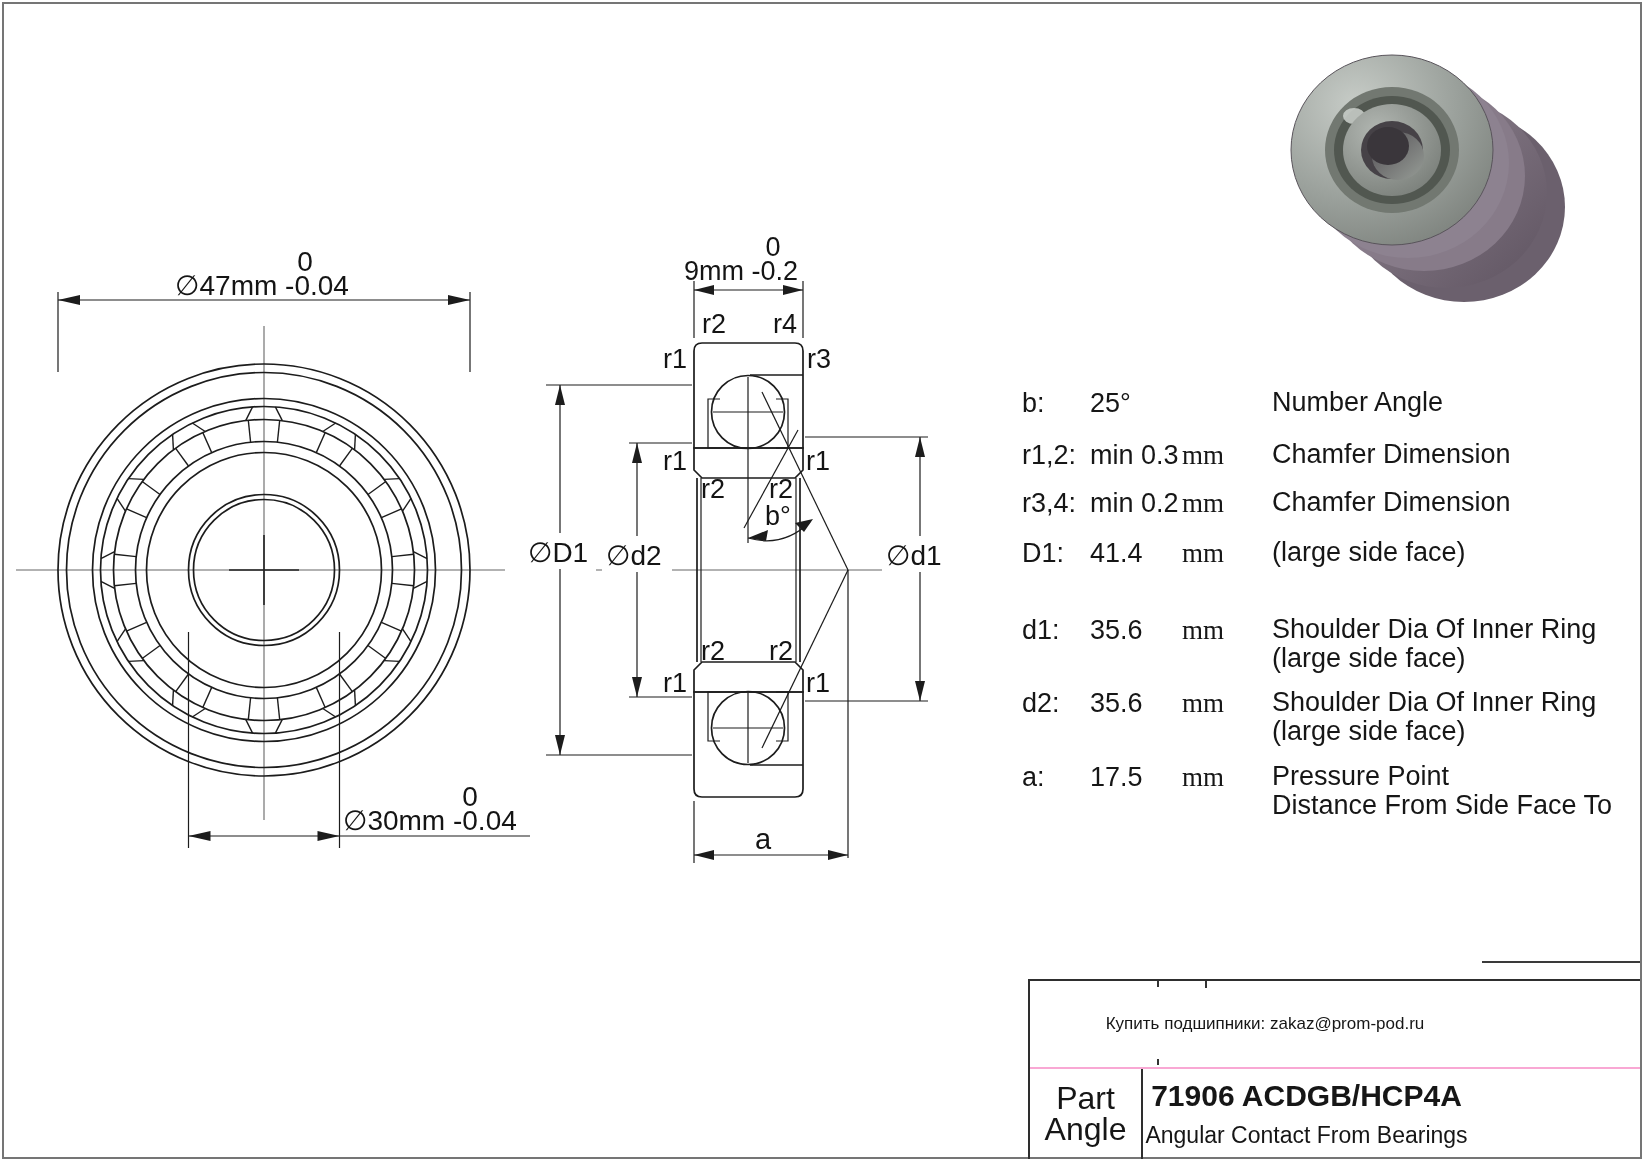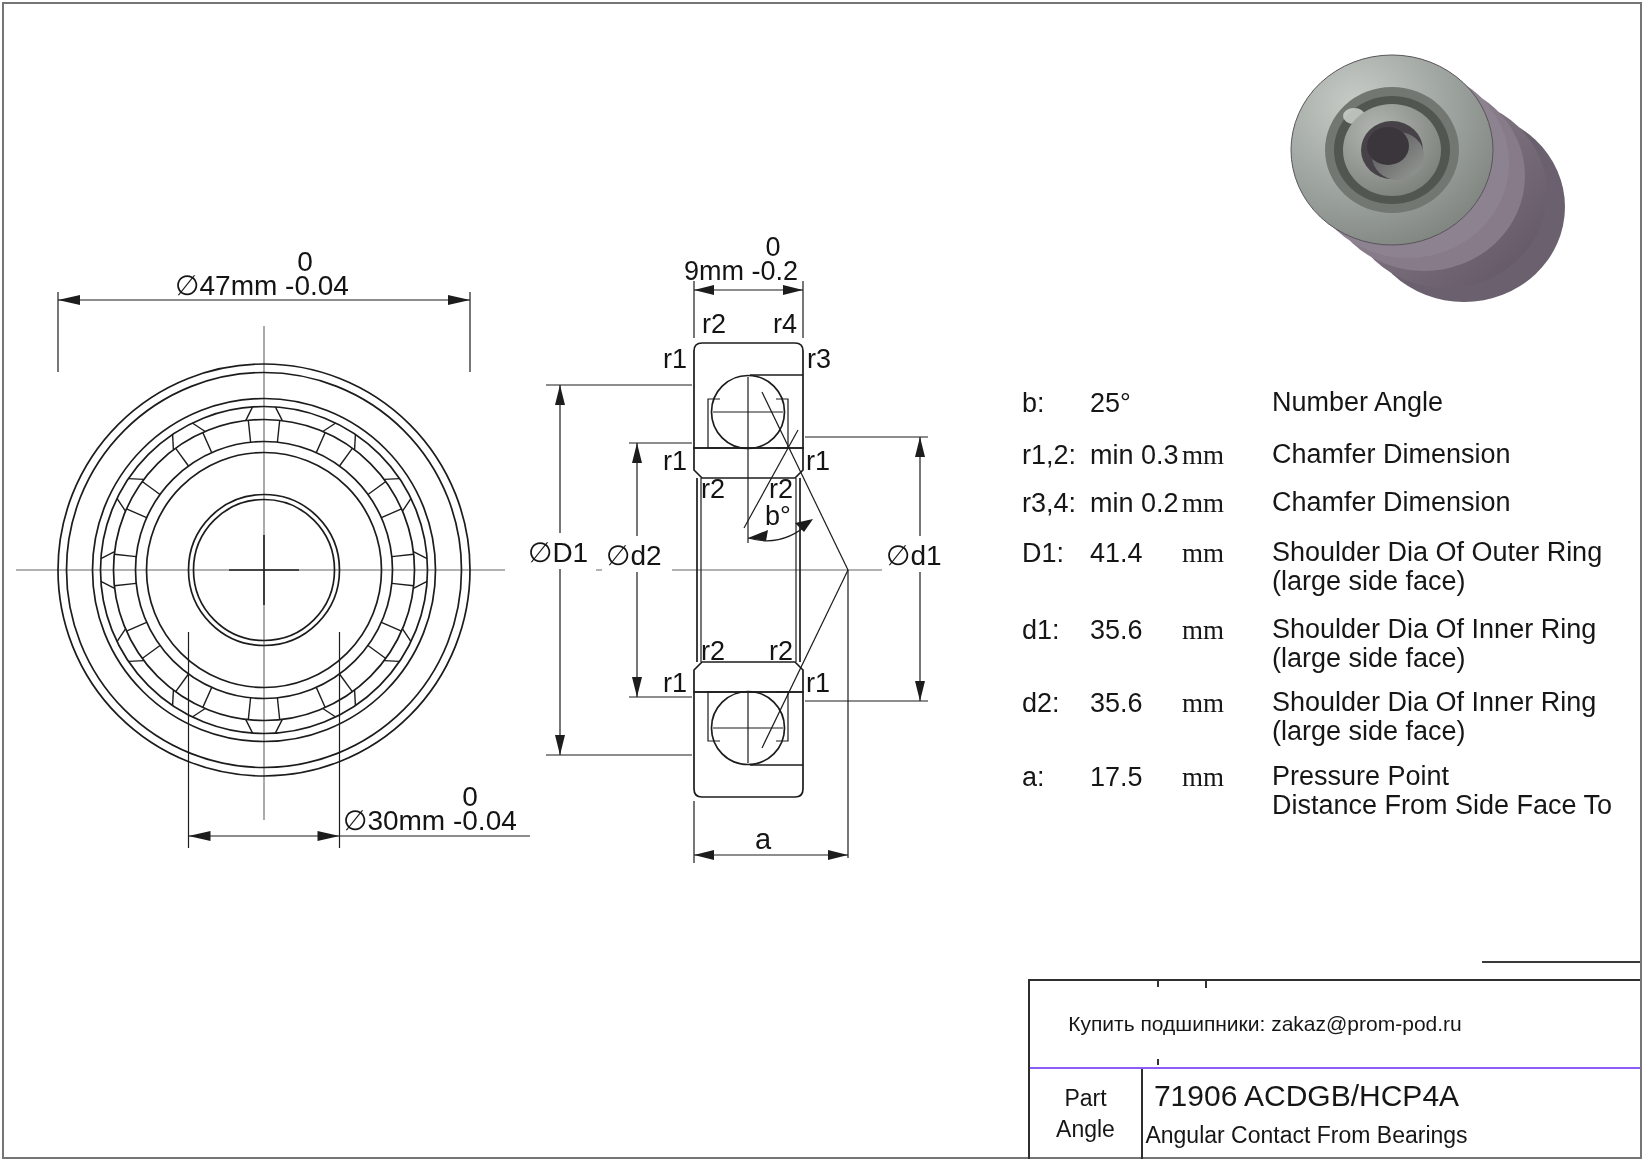--- a/index.html
+++ b/index.html
@@ -18,28 +18,28 @@
   
   .spec{position:absolute;left:1022px;top:0;width:624px;height:900px;font-size:27px;}
   .srow{position:absolute;left:0;width:624px;height:64px;}
   .skey{position:absolute;left:0;}
   .sval{position:absolute;left:68px;}
   .sunit{position:absolute;left:160px;font-family:Liberation Serif, serif;}
   .sdesc{position:absolute;left:250px;width:374px;line-height:29px;}
   
   .tblock{position:absolute;left:1028px;top:979px;width:612px;height:180px;box-sizing:border-box;
           border-top:2px solid #2e2e2e;border-left:2px solid #2e2e2e;}
-  .trow1{height:86px;border-bottom:2px solid #8b5cf6;display:flex;align-items:center;
-         justify-content:center;padding-right:140px;font-size:21px;}
+  .trow1{height:86px;border-bottom:2px solid #f9a8d4;display:flex;align-items:center;
+         justify-content:center;padding-right:140px;font-size:17px;}
   .trow2{display:flex;height:90px;}
   .tcell-label{width:111px;border-right:2px solid #2e2e2e;display:flex;flex-direction:column;
-               align-items:center;justify-content:center;font-size:23px;line-height:31px;}
+               align-items:center;justify-content:center;font-size:32px;line-height:31px;}
   .tcell-main{flex:1;display:flex;flex-direction:column;align-items:center;
               justify-content:center;padding-right:170px;}
-  .pn{font-size:30px;margin-bottom:9px;}
+  .pn{font-size:30px;margin-bottom:9px;font-weight:bold;}
   .pt{font-size:23px;}
   .tick{position:absolute;width:2px;background:#333;}
   .strayline{position:absolute;left:1482px;top:961px;width:158px;height:2px;background:#3a3a3a;}
 </style>
 </head>
 <body>
 
 <div id="page">
   <div class="pageborder"></div>
 
@@ -277,21 +277,20 @@
       <span class="sunit">mm</span>
       <div class="sdesc">
           <div>Chamfer Dimension</div>
         </div>
     </div>
     <div class="srow" style="top:538px">
       <span class="skey">D1:</span>
       <span class="sval">41.4</span>
       <span class="sunit">mm</span>
       <div class="sdesc">
-        <div>Shoulder Dia Of Outer Ring</div>
         <div>(large side face)</div>
       </div>
     </div>
     <div class="srow" style="top:615px">
       <span class="skey">d1:</span>
       <span class="sval">35.6</span>
       <span class="sunit">mm</span>
       <div class="sdesc">
         <div>Shoulder Dia Of Inner Ring</div>
         <div>(large side face)</div>

